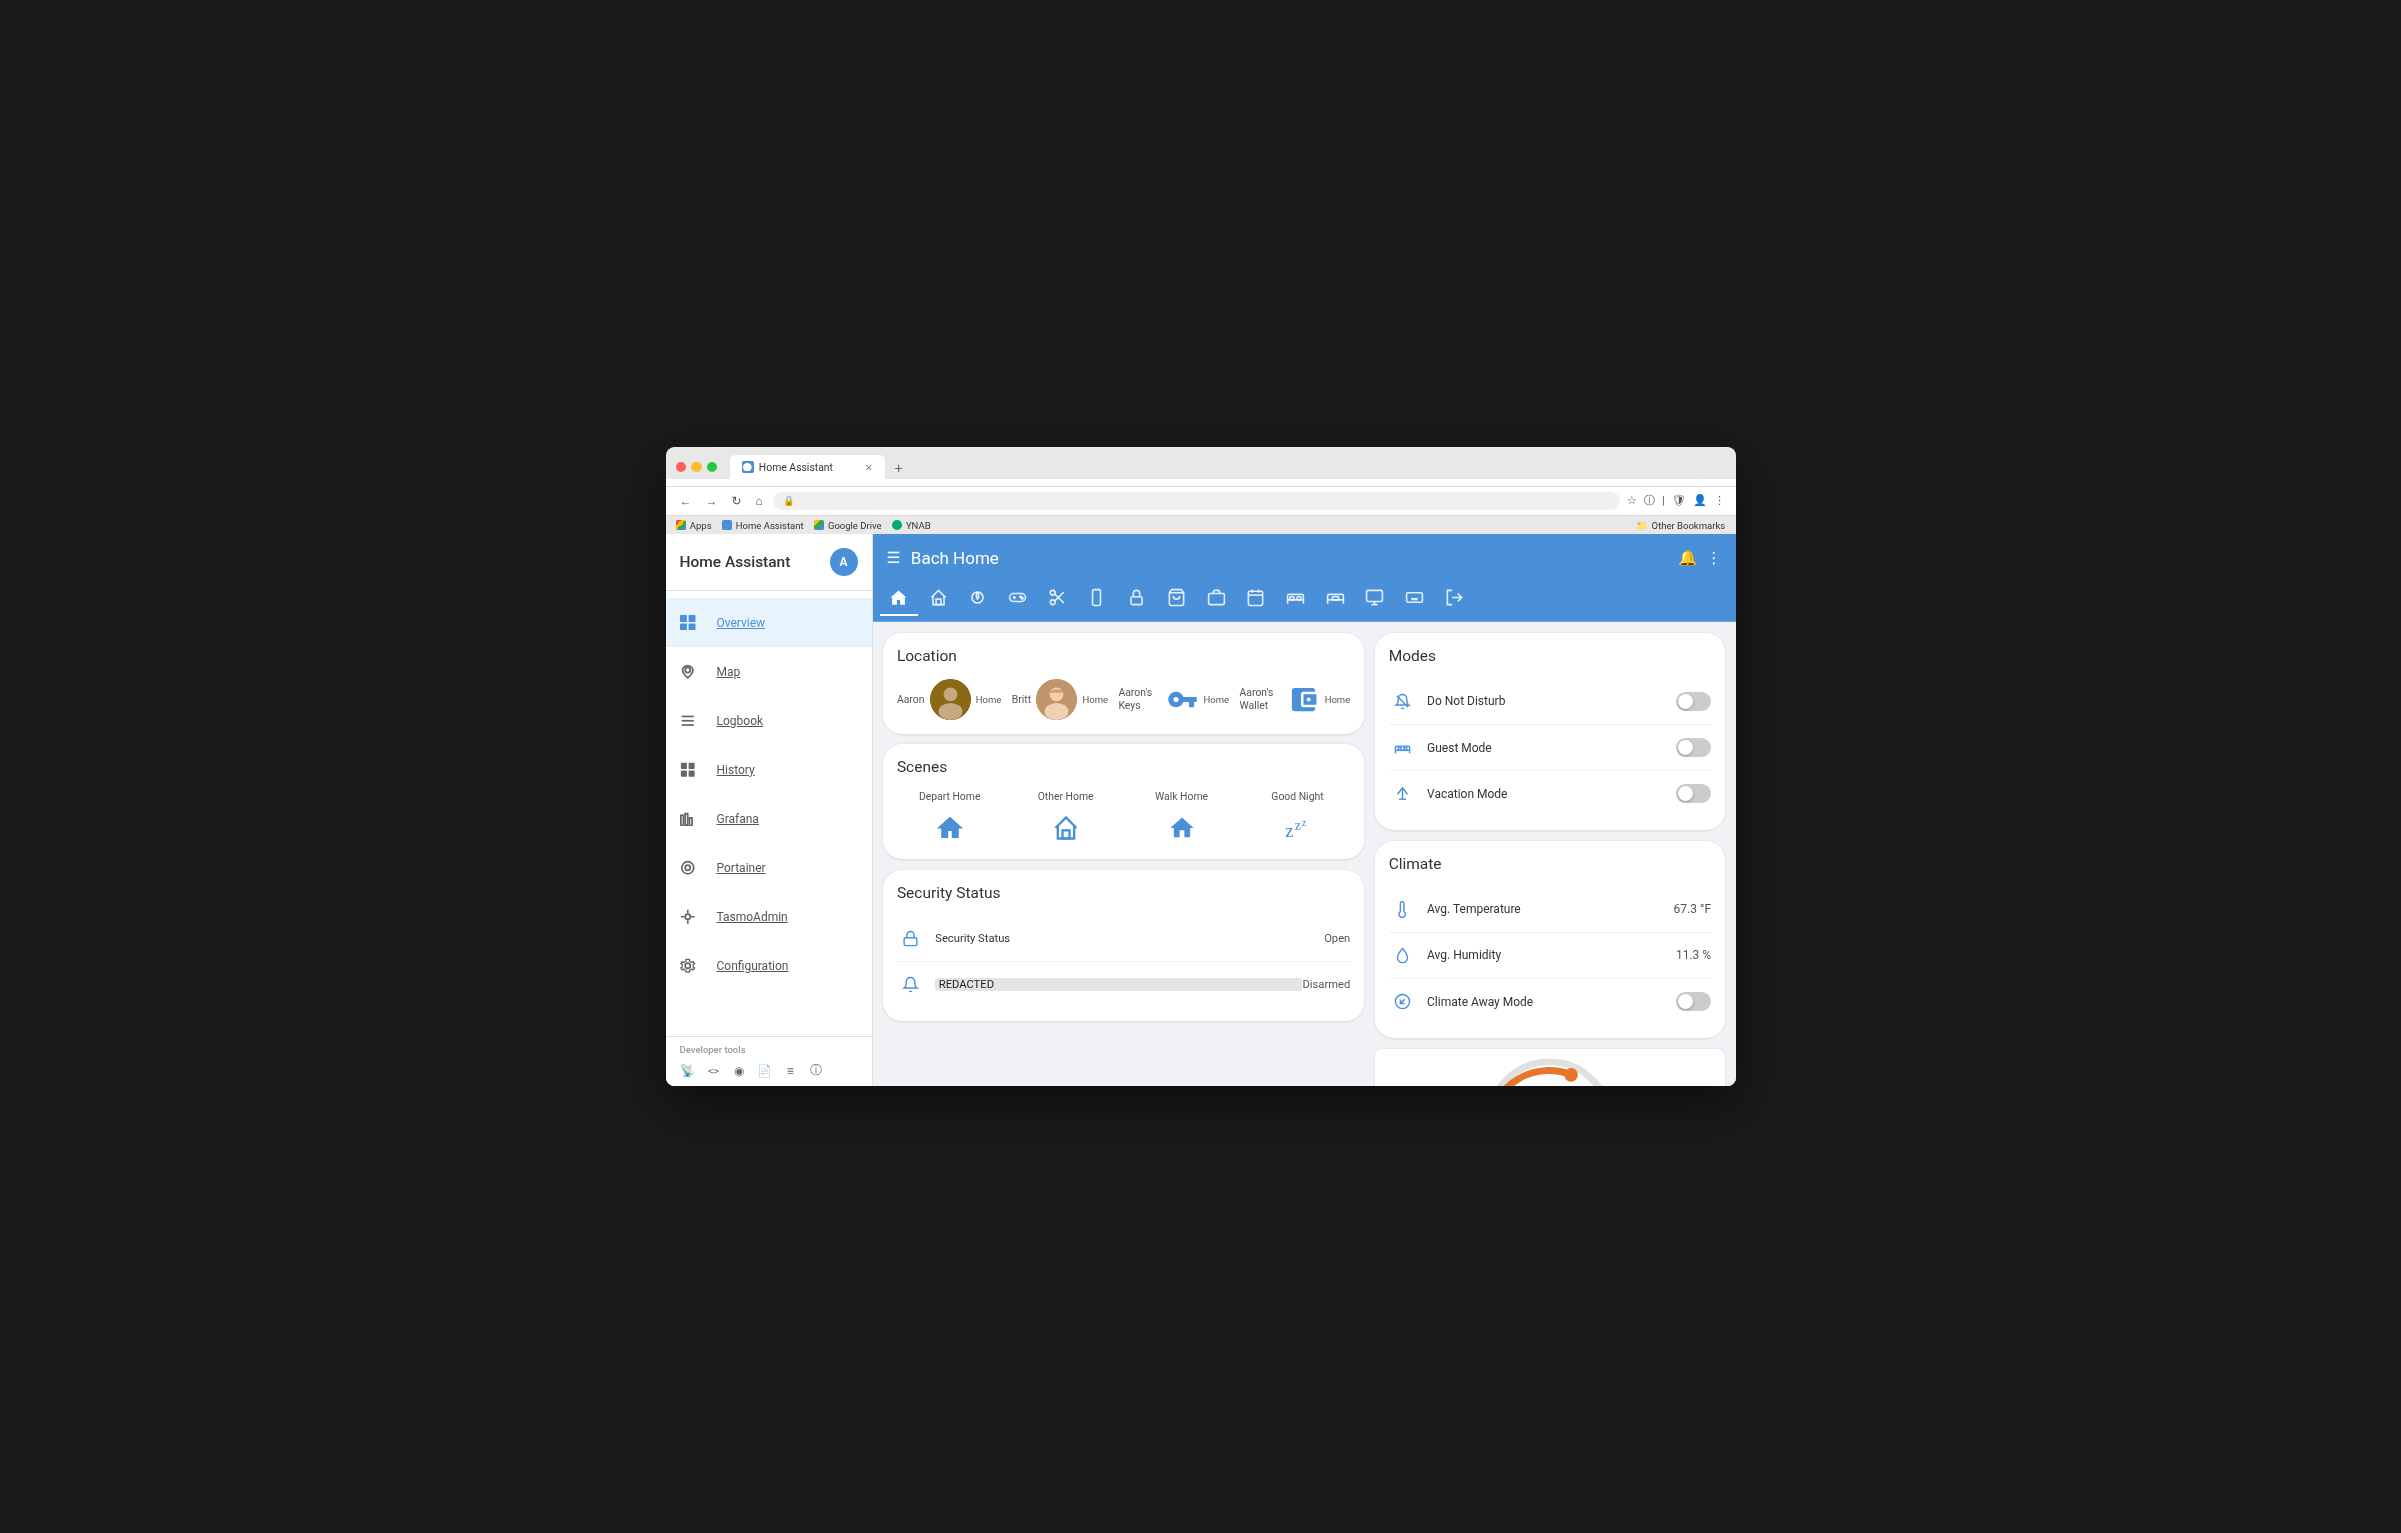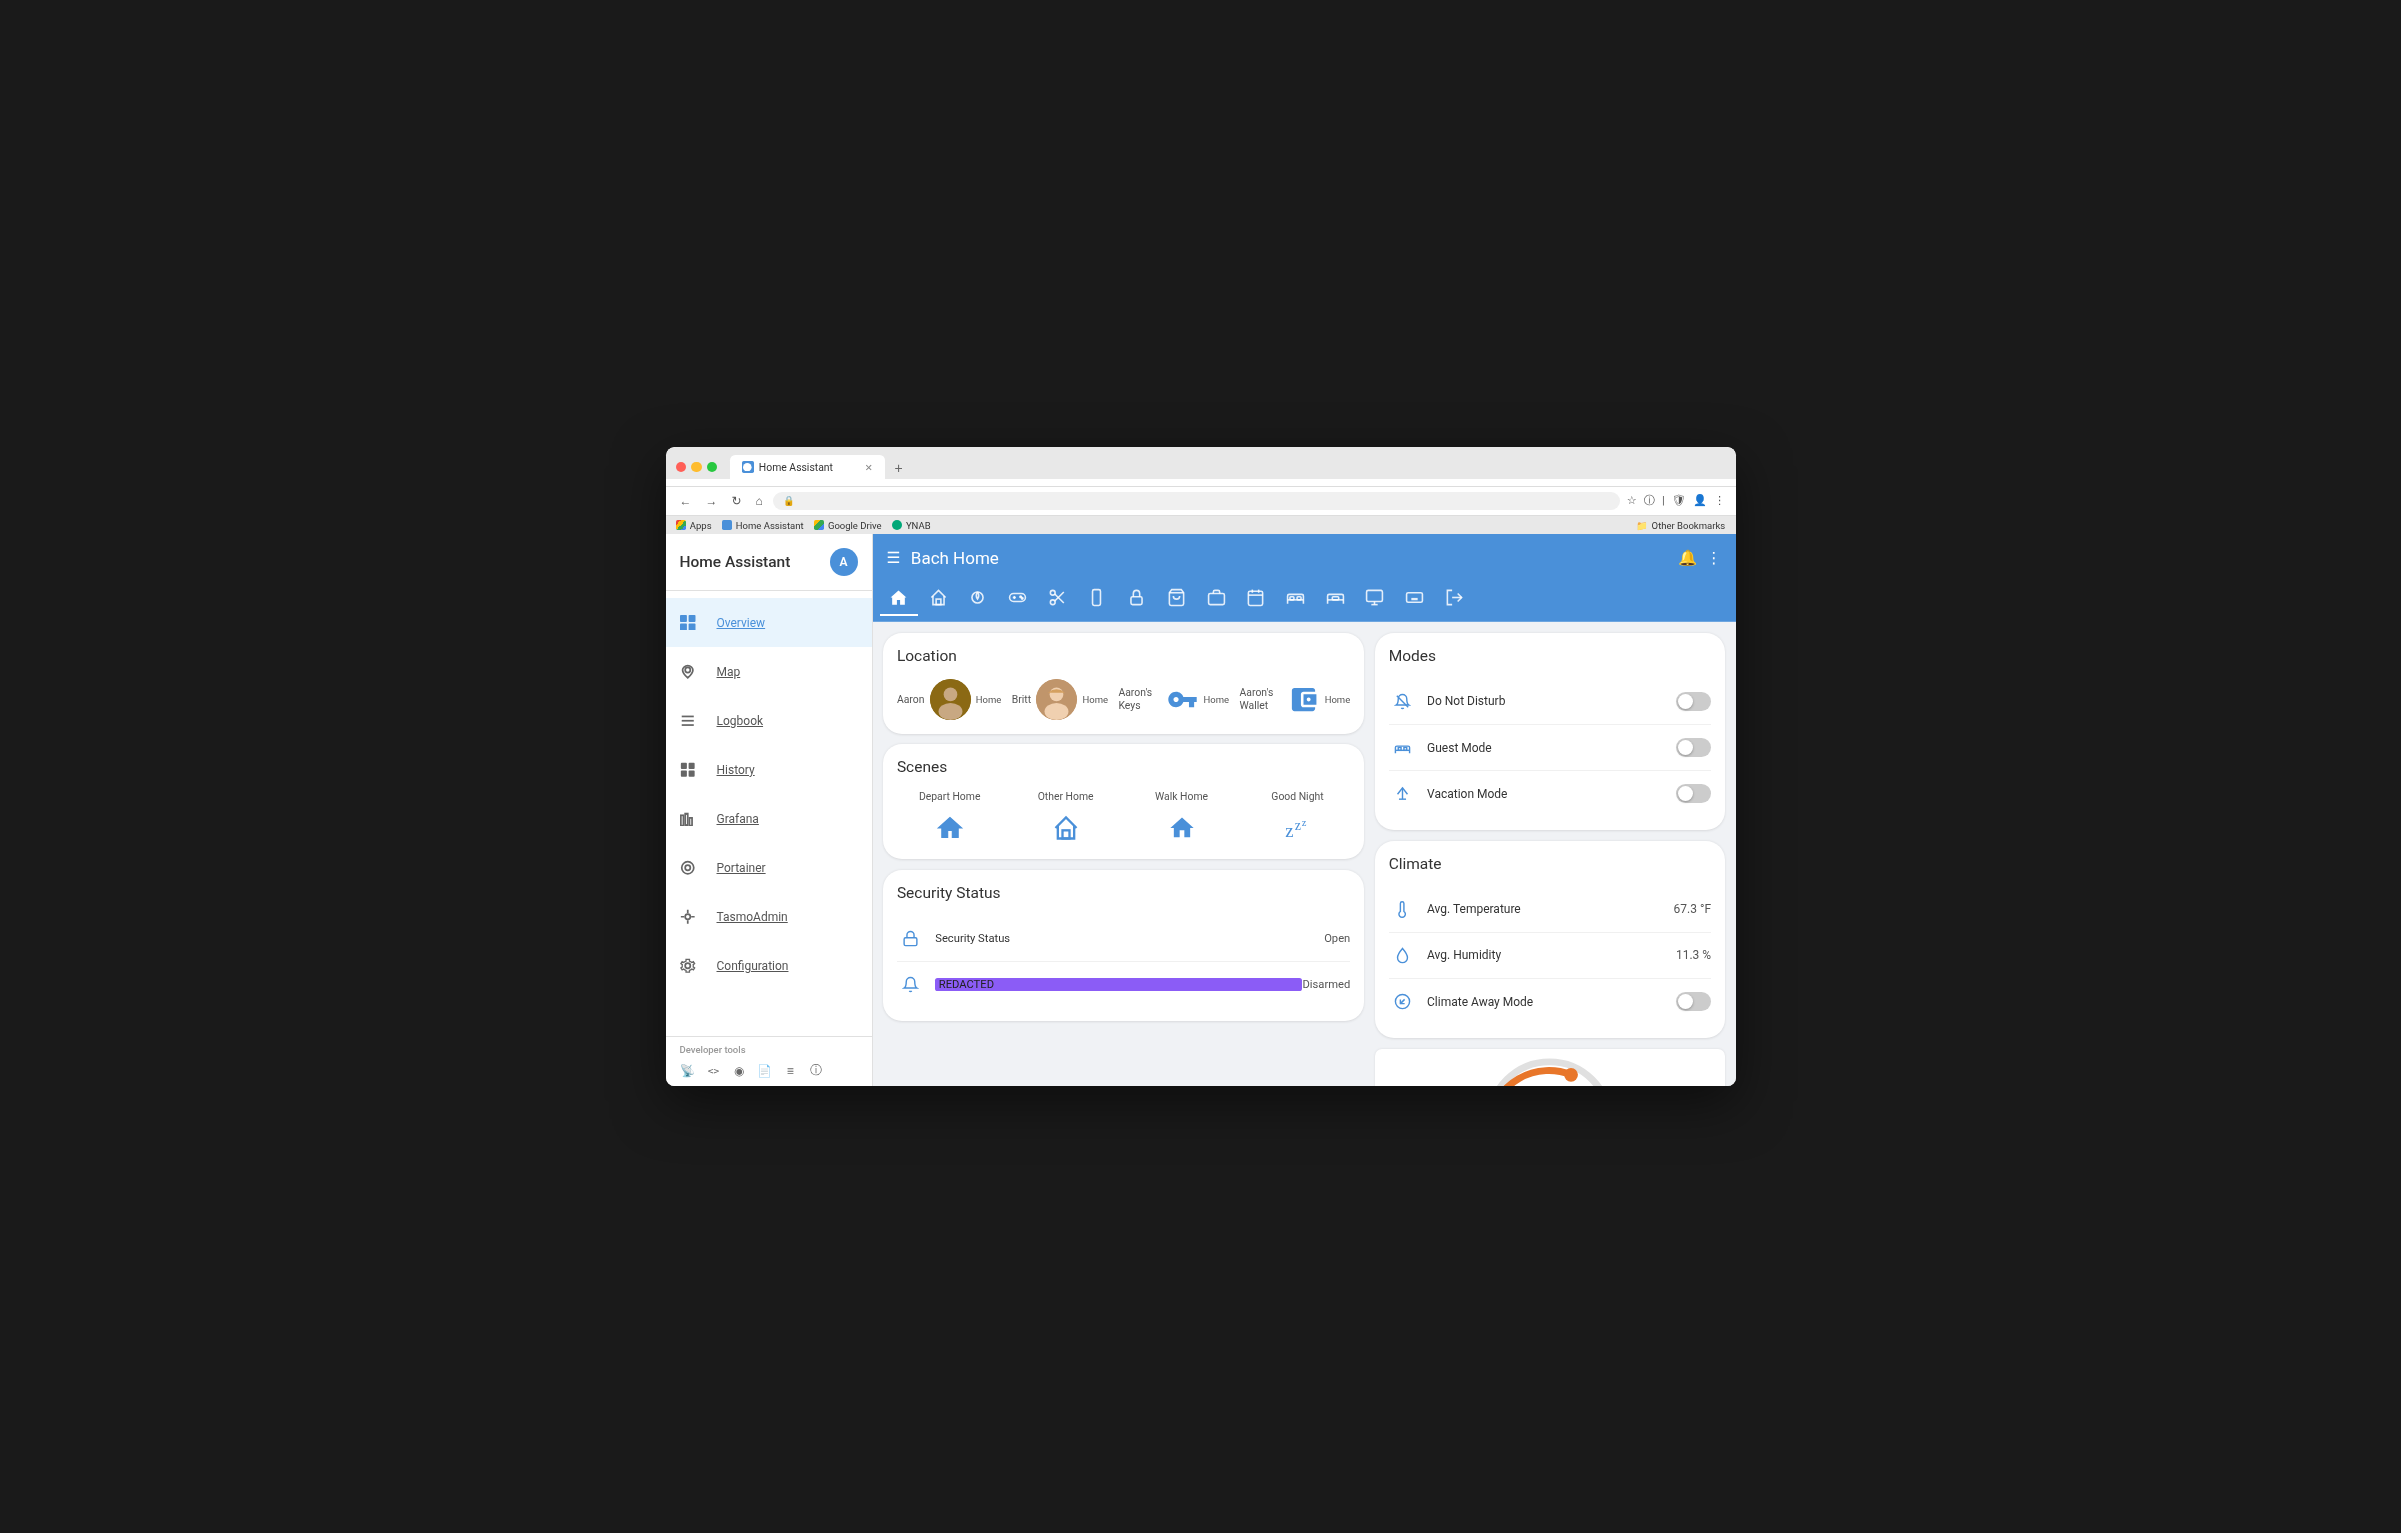--- a/index.html
+++ b/index.html
@@ -500,21 +500,21 @@
               <span class="security-label">Security Status</span>
               <span class="security-value">Open</span>
             </div>
             <div class="security-row">
               <div class="security-icon">
                 <svg width="17" height="17" viewBox="0 0 24 24" fill="none" stroke="#4a90d9" stroke-width="2">
                     <path d="M18 8 A6 6 0 0 0 6 8 C6 15 3 17 3 17 L21 17 C21 17 18 15 18 8"></path>
                     <path d="M10.3 21 A2 2 0 0 0 13.7 21"></path>
                   </svg>
               </div>
-              <span class="security-label" style="background:#8b5cf6;color:#222;user-select:none;border-radius:2.6px;padding:0 3.5px;">REDACTED</span>
+              <span class="security-label" style="background:#e5e5e5;color:#222;user-select:none;border-radius:2.6px;padding:0 3.5px;">REDACTED</span>
               <span class="security-value">Disarmed</span>
             </div>
           </div>
         </div>
 
         <div class="right-column">
 
           <div class="card">
             <div class="card-title">Modes</div>
             <div class="mode-row">

